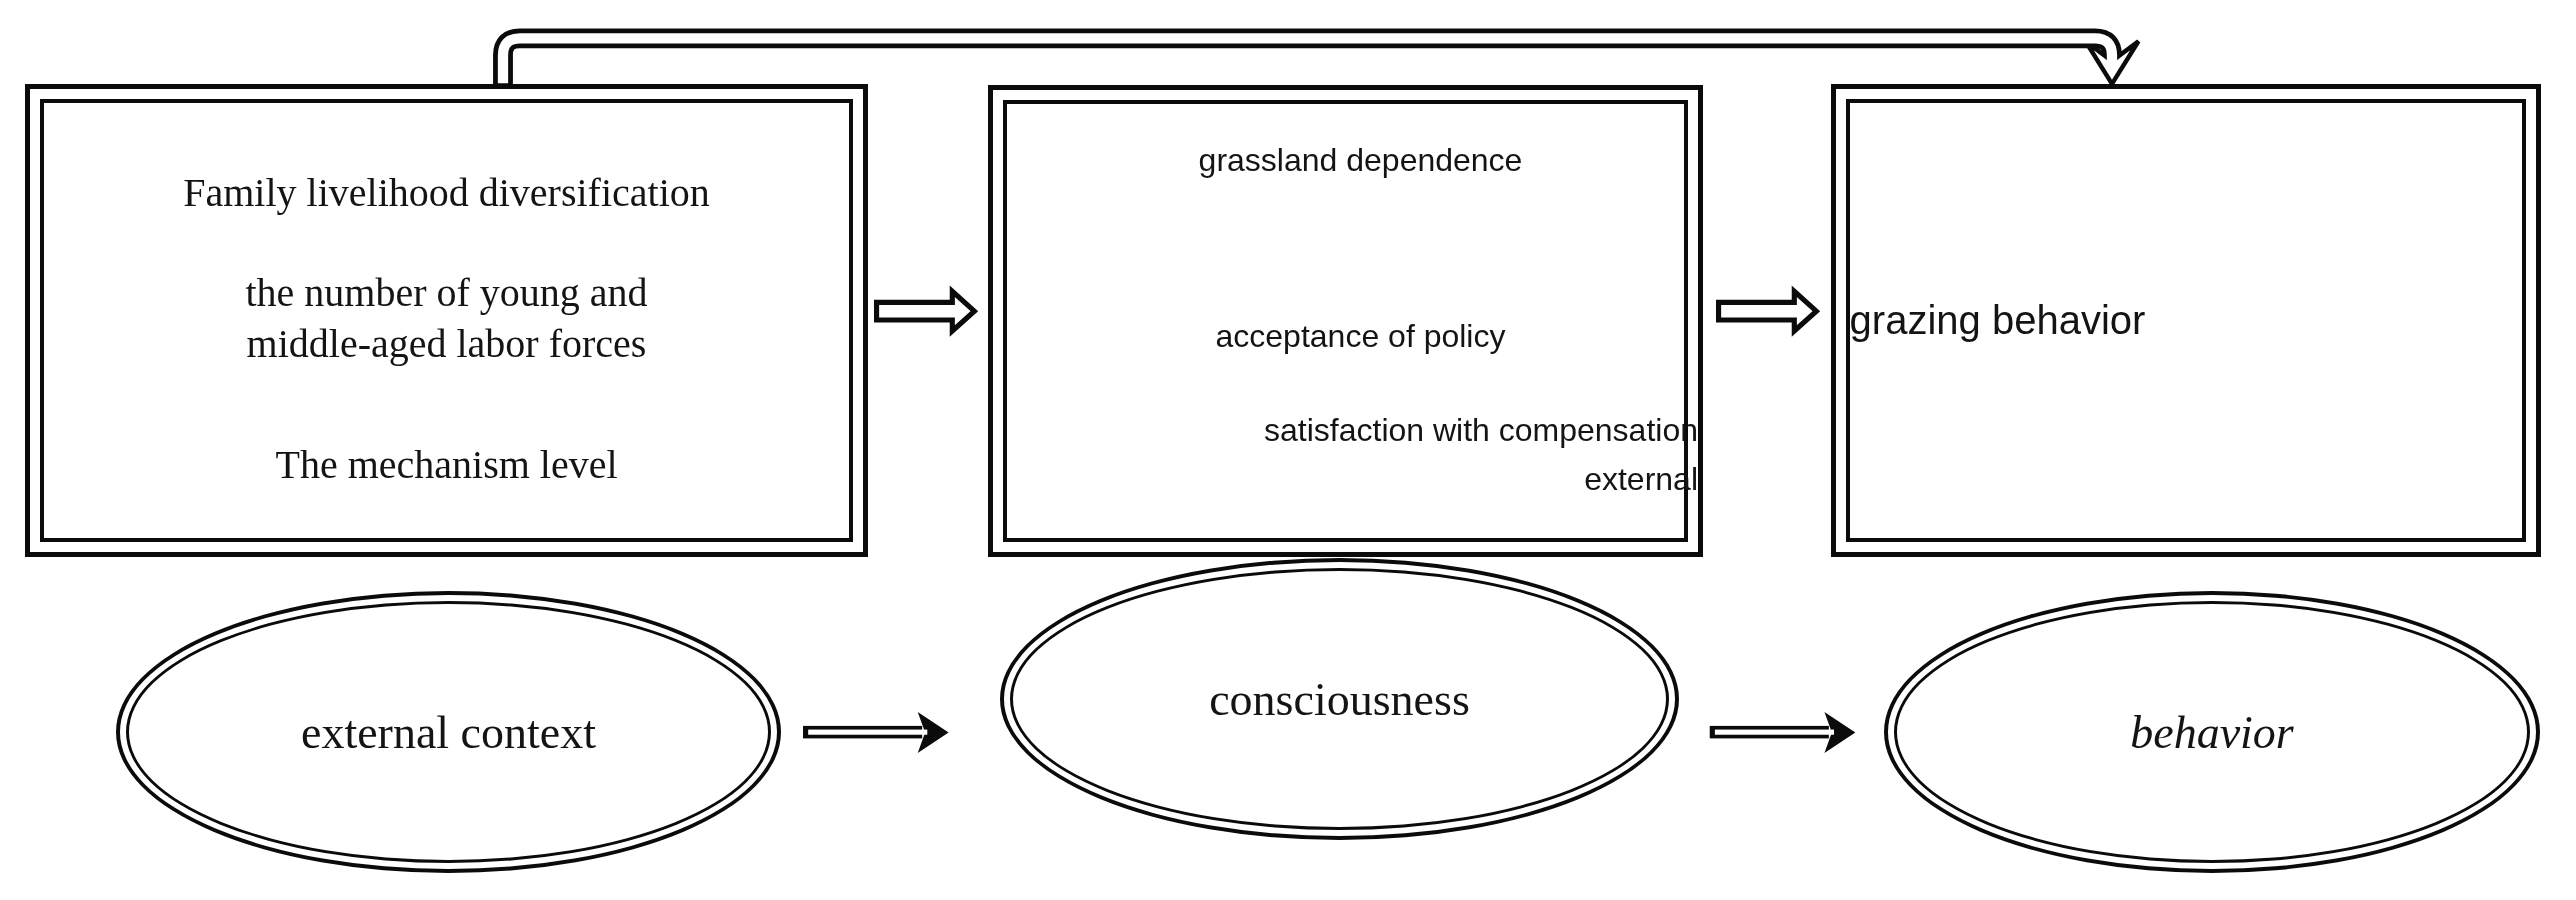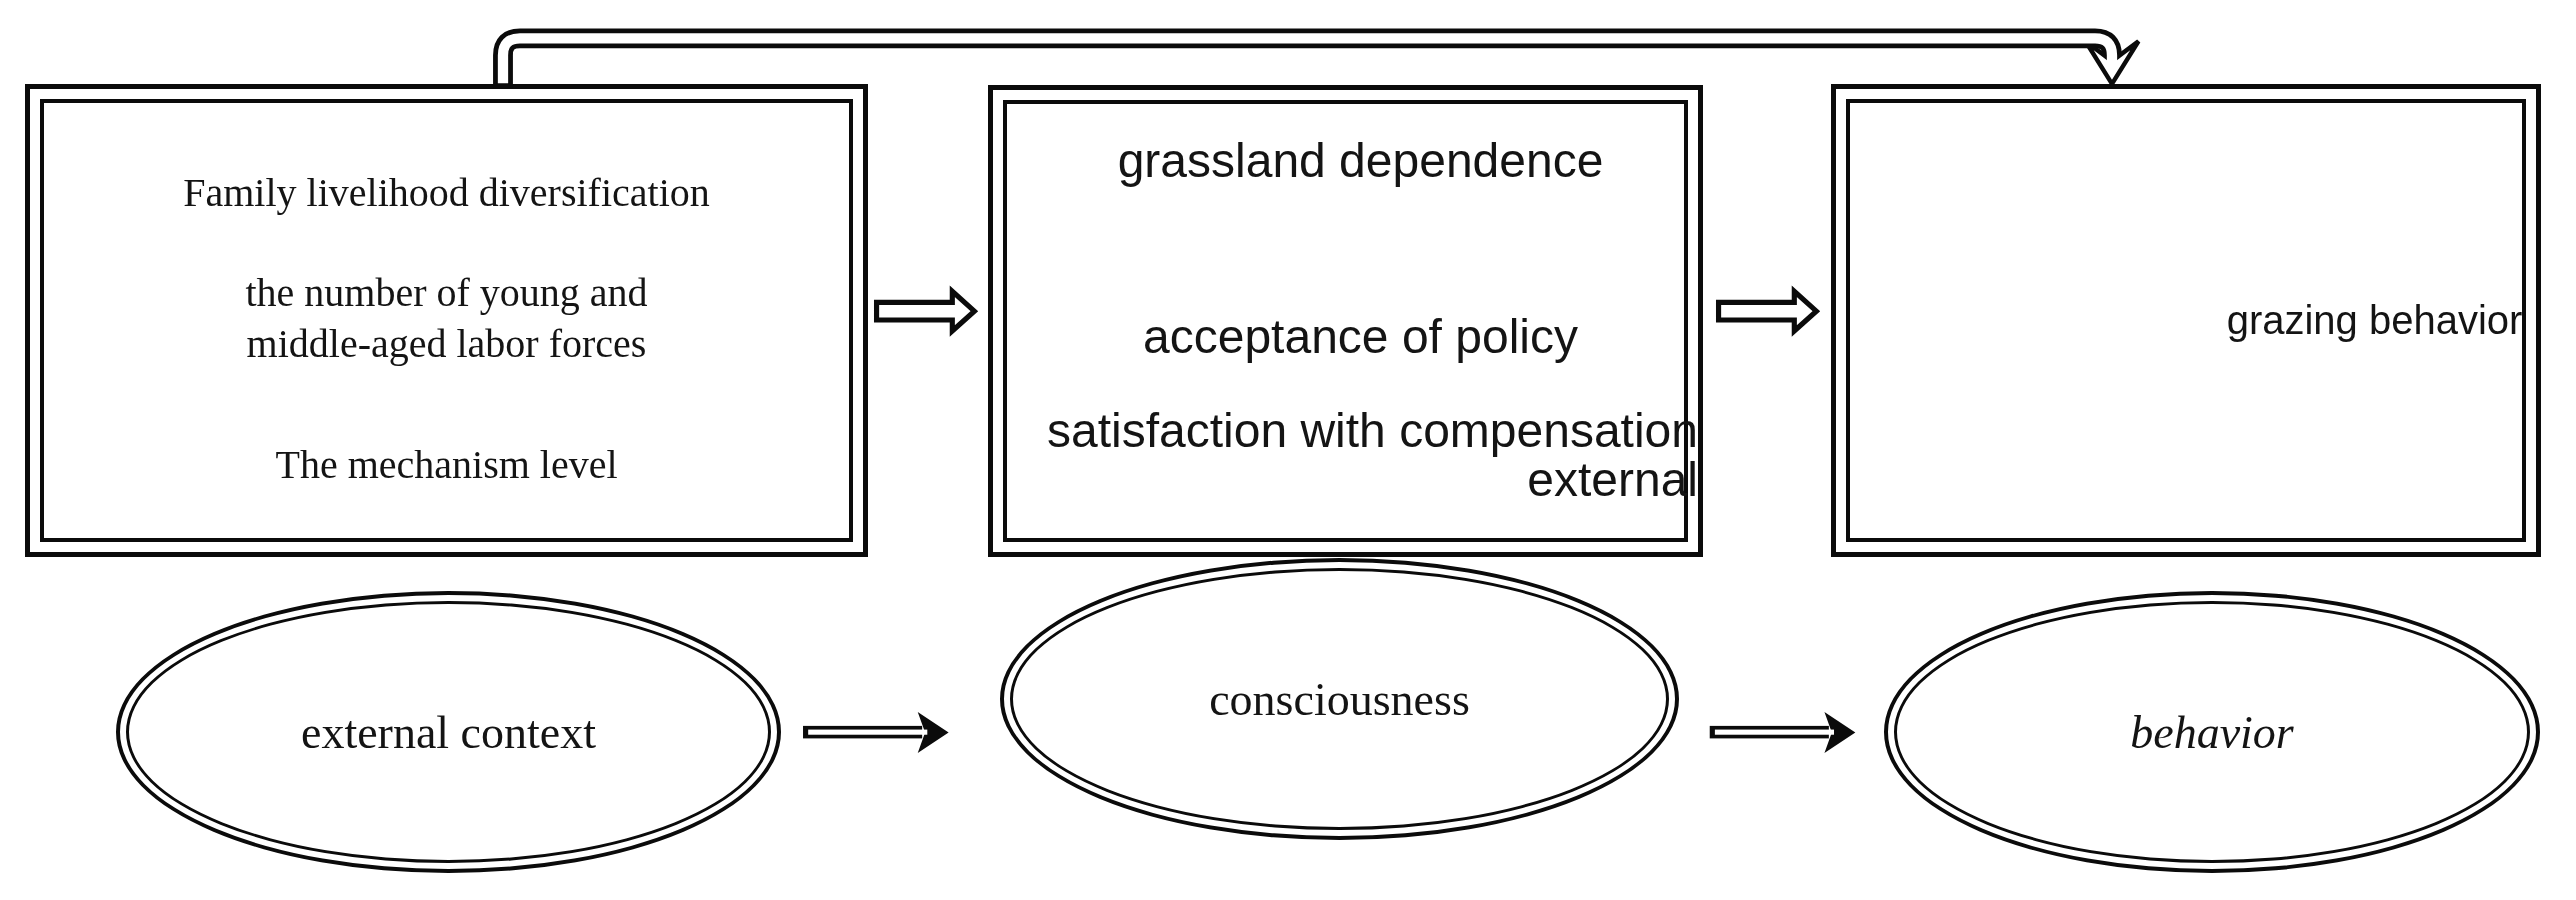--- a/index.html
+++ b/index.html
@@ -23,32 +23,32 @@
     position:absolute;
     border:5.1px solid var(--line);
     background:var(--background);
   }
   .dbox-inner{
     position:absolute;
     inset:9.6px;
     border:4.4px solid var(--line);
   }
   .dbox-inner.center{
-    display:flex;align-items:center;justify-content:flex-end;
+    display:flex;align-items:center;justify-content:flex-start;
   }
 
   
   .bt{
     position:absolute;left:0;right:0;
     text-align:center;
     color:var(--text);
   }
   .box1-t{font-size:40px;line-height:44px;}
   .box1-t2{line-height:51px;}
-  .box2-t{font-size:48px;line-height:47px;padding-left:30px;}
+  .box2-t{font-size:32px;line-height:47px;padding-left:30px;}
   .box2-t4{line-height:49px;text-align:right;}
   .box3-t{font-size:40px;color:var(--text);}
 
   
   .ell{
     position:absolute;
     border:4.4px solid var(--line);
     border-radius:50%;
     background:var(--background);
   }

